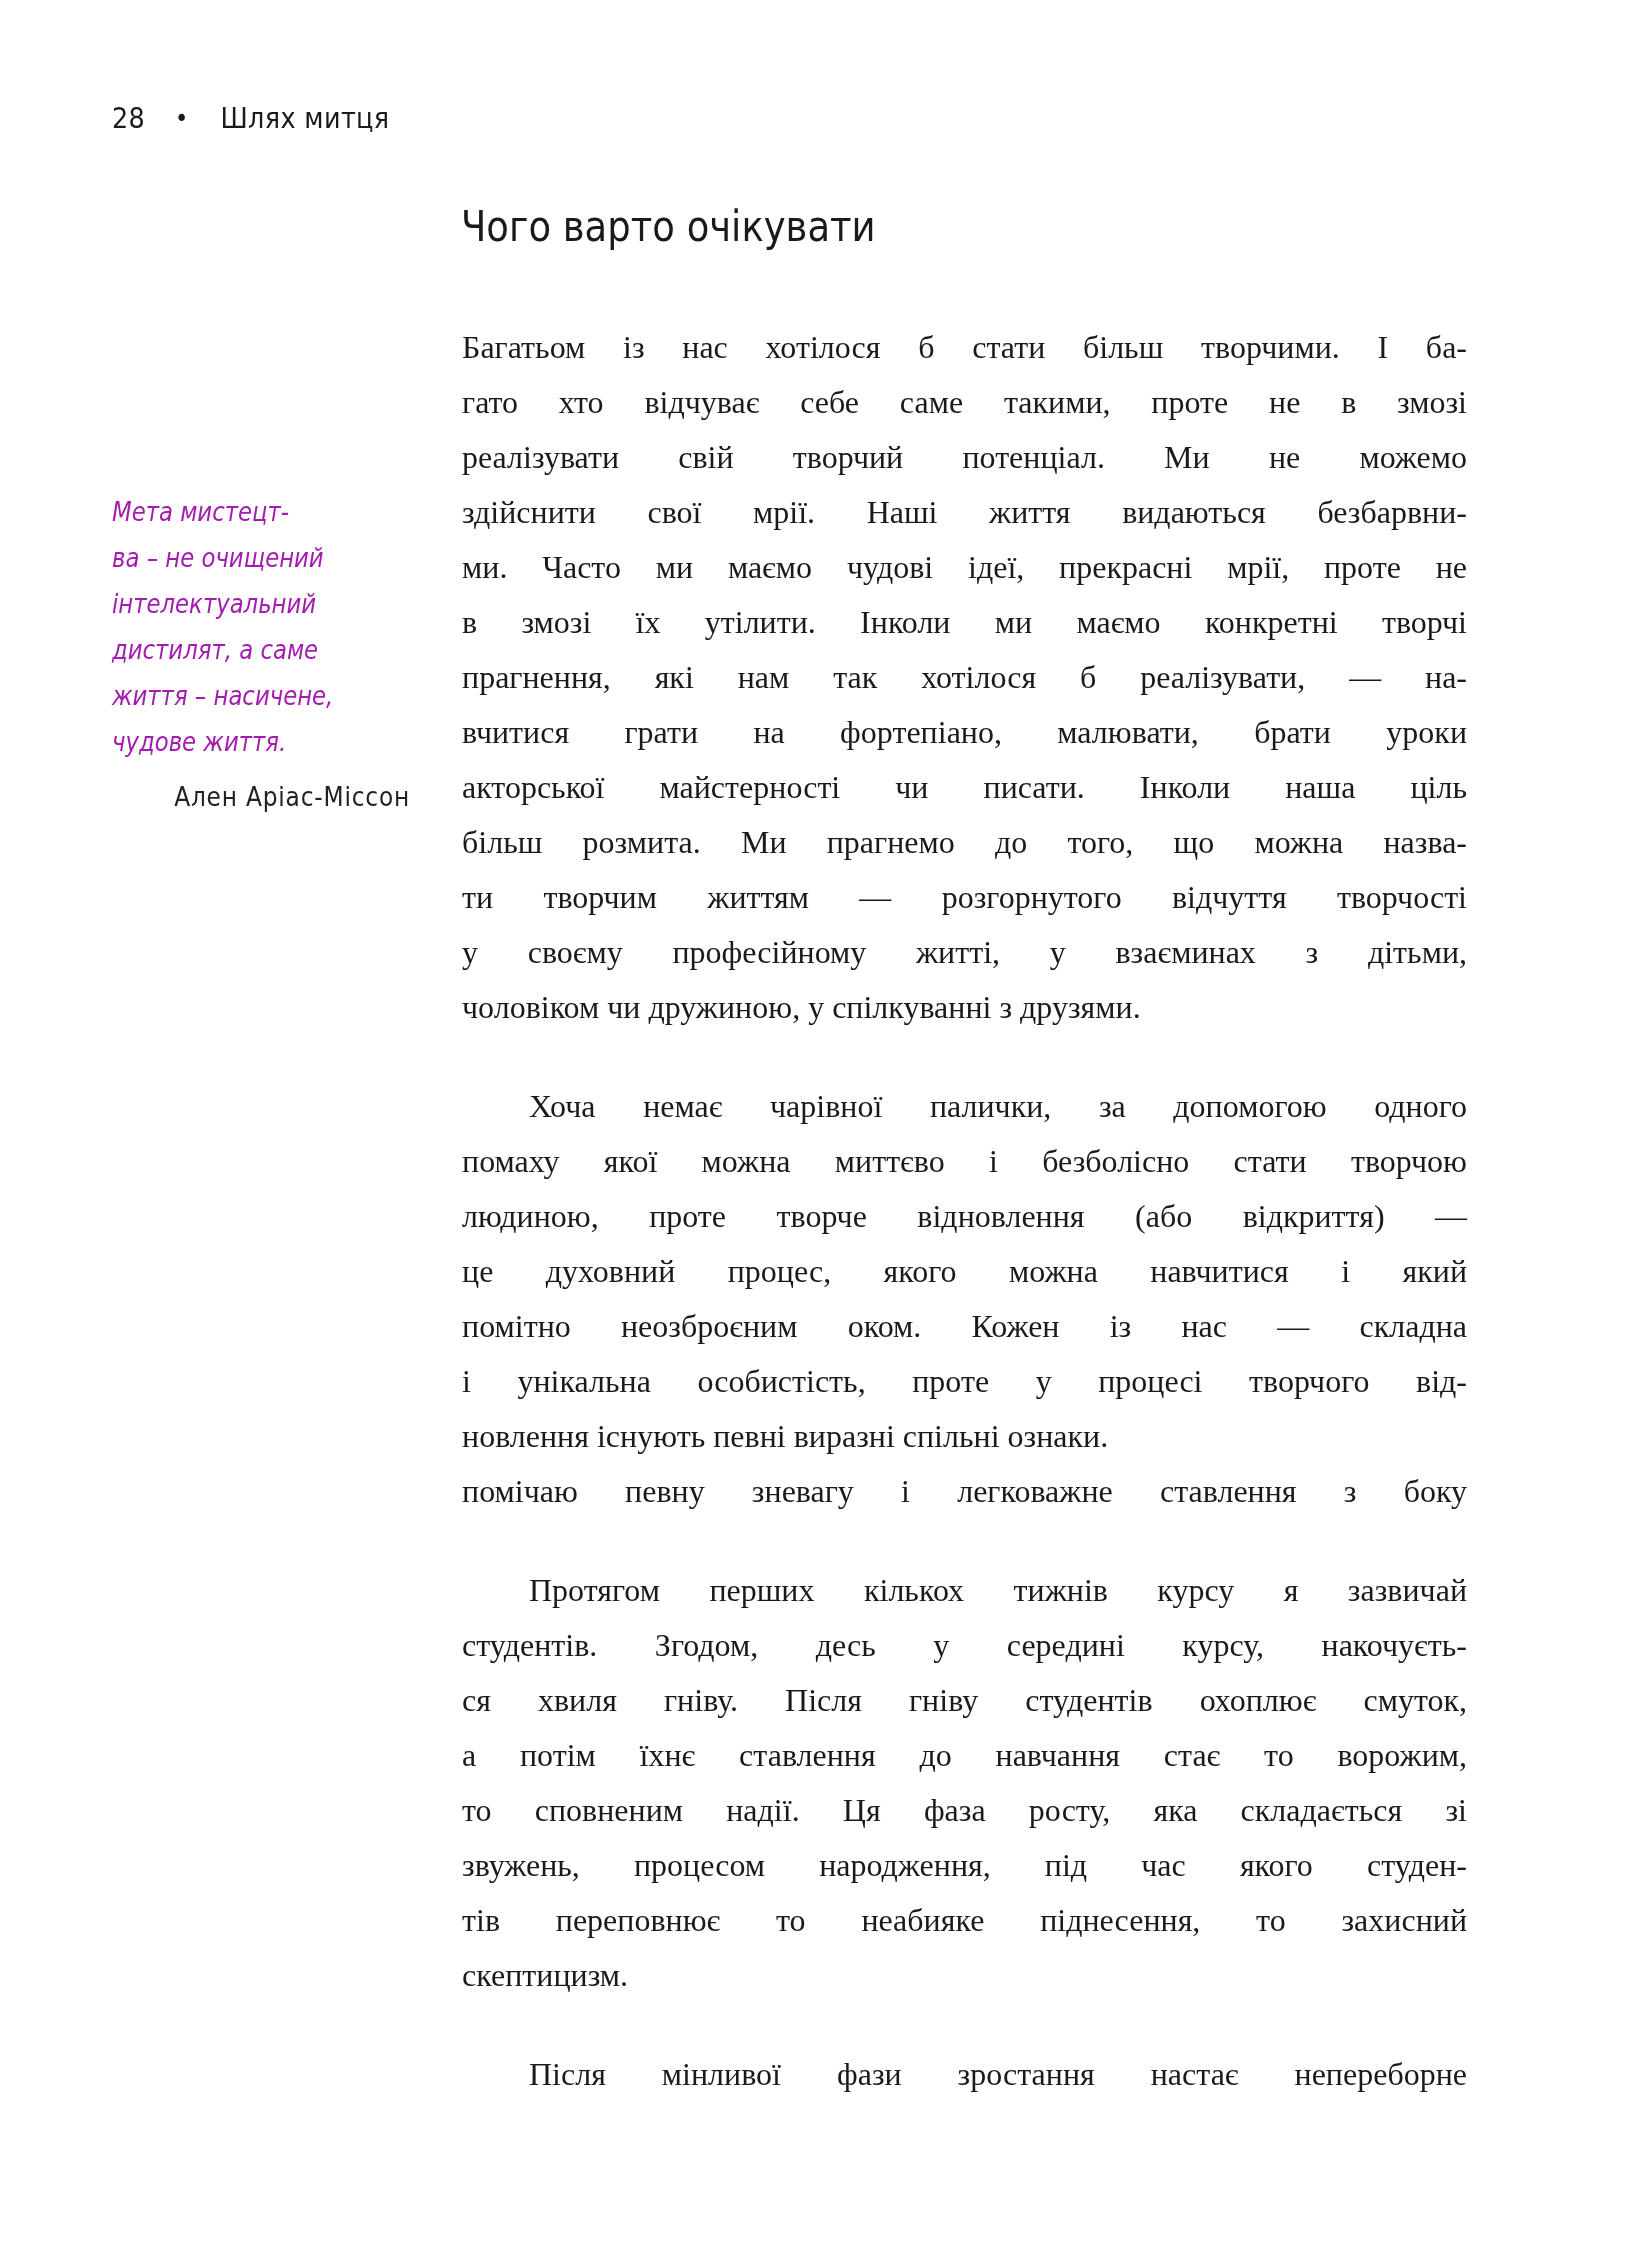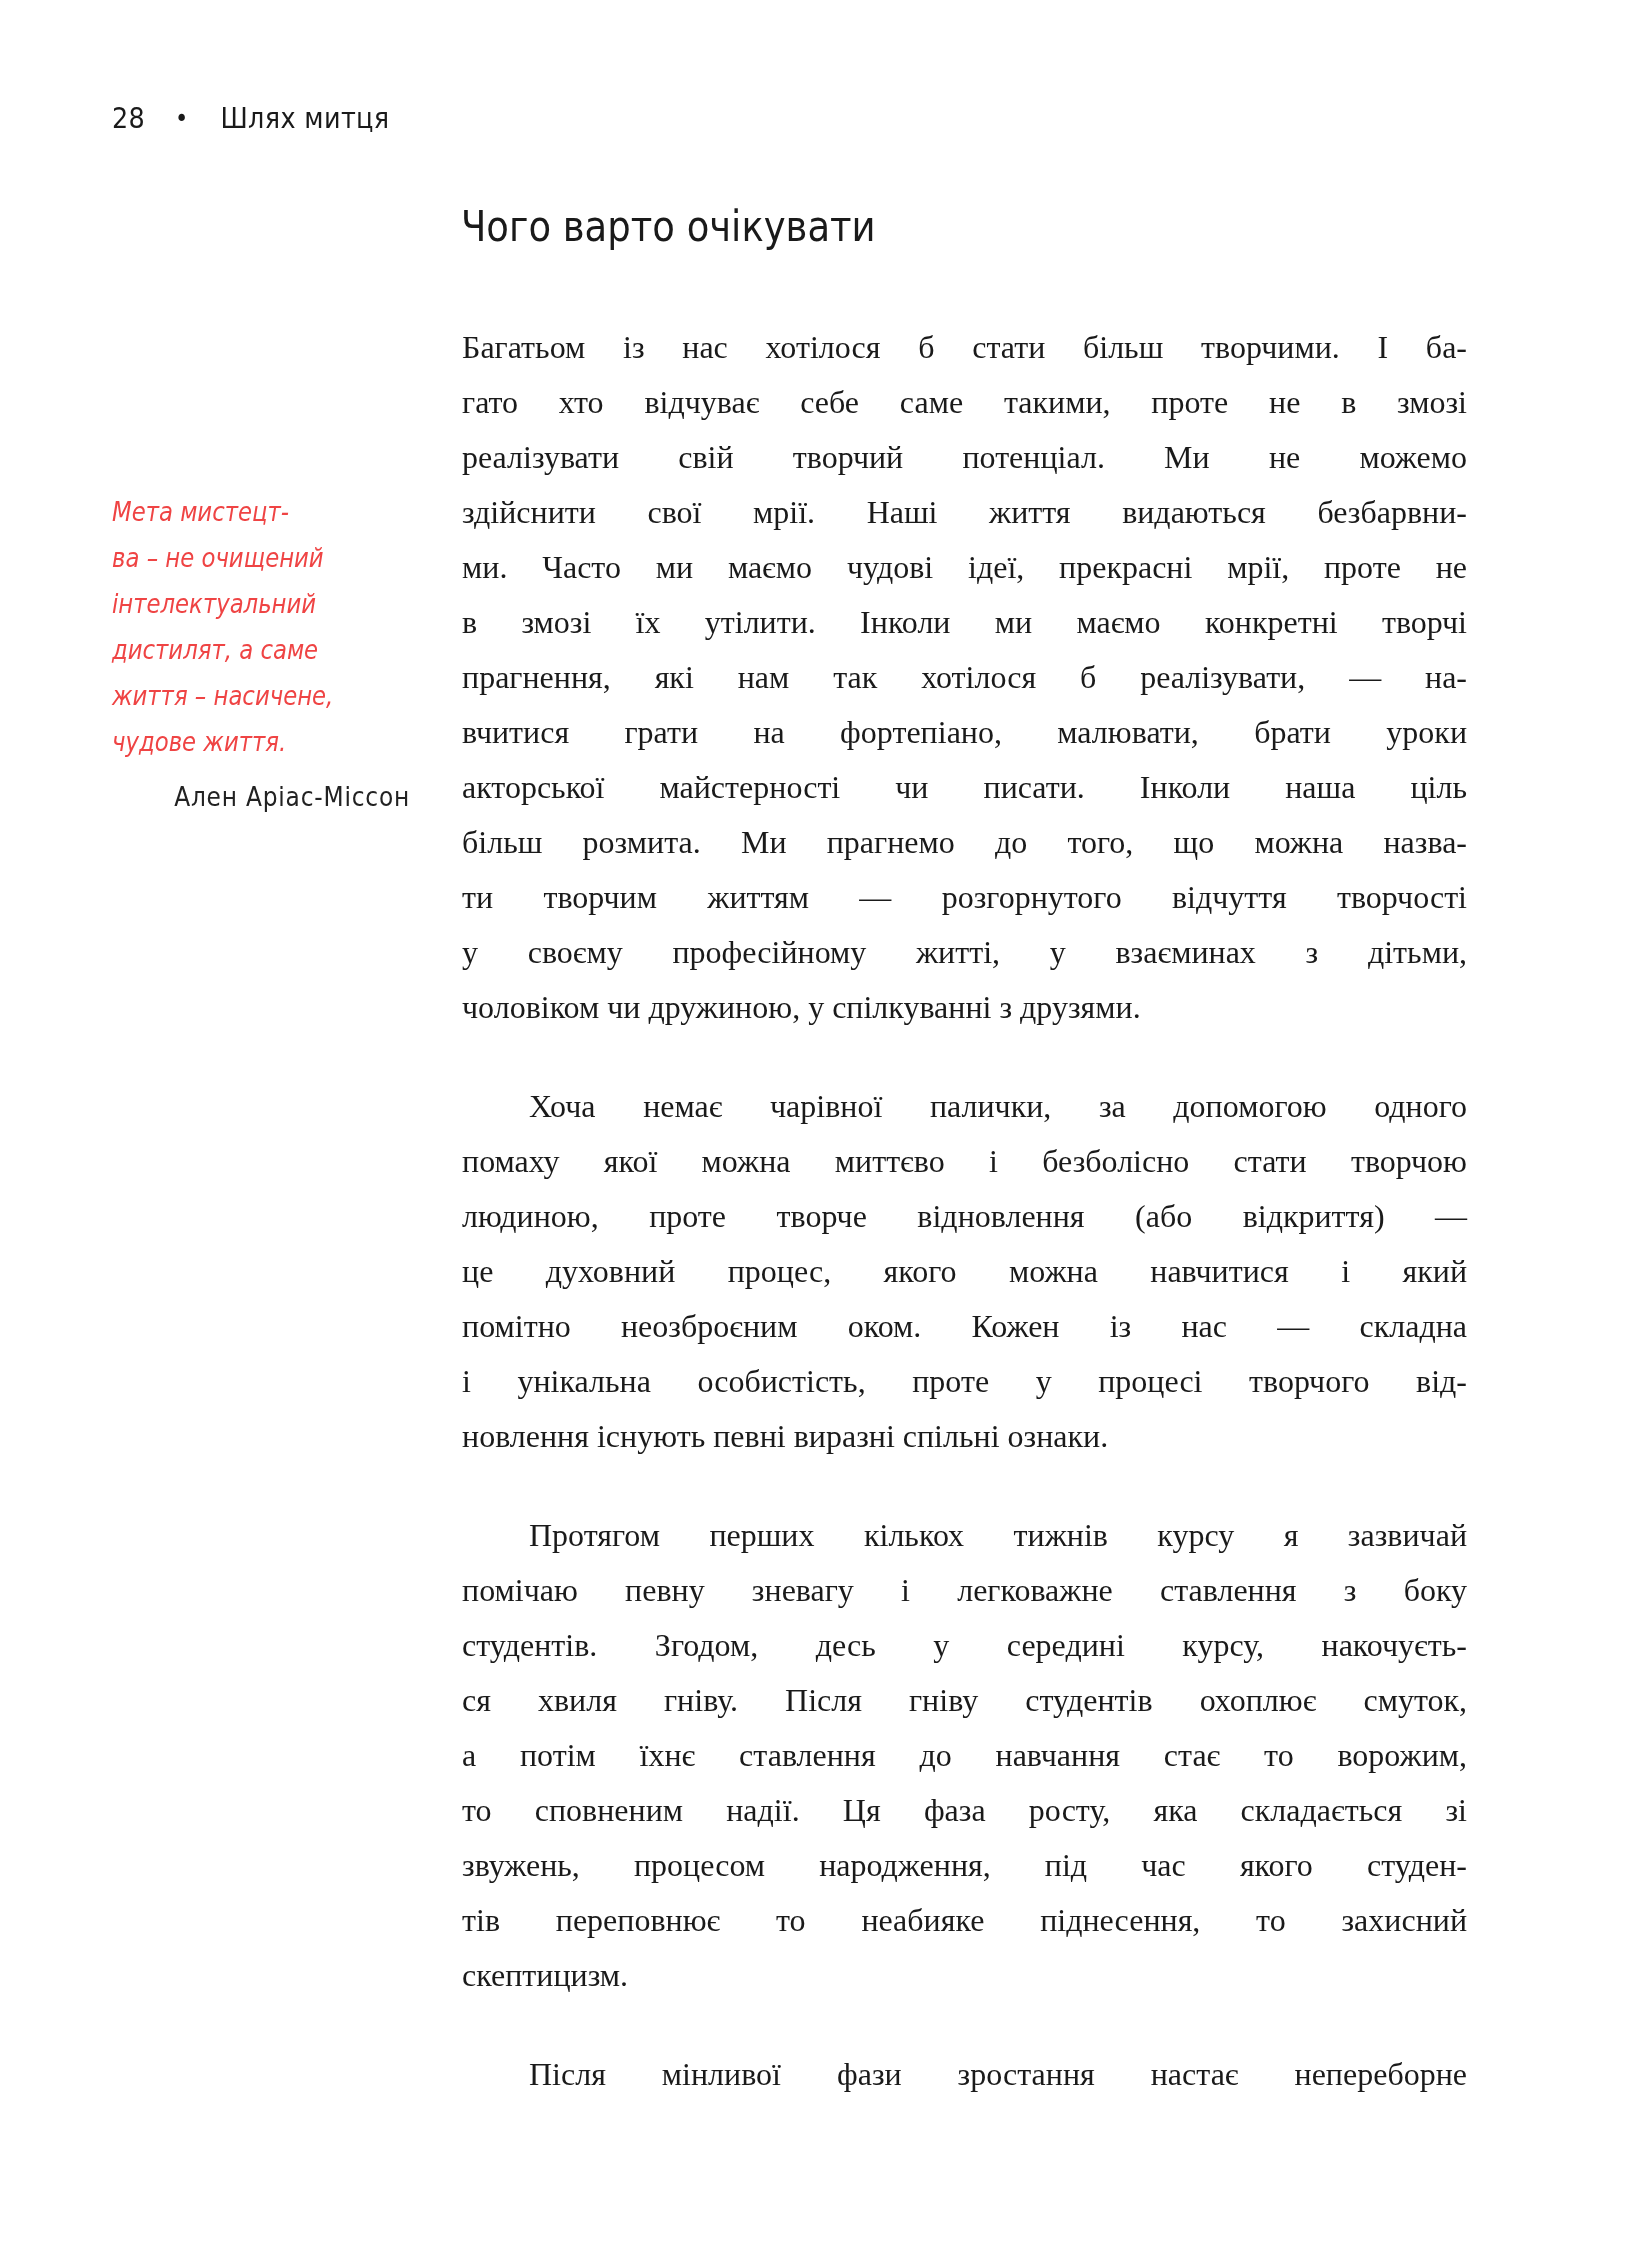--- a/index.html
+++ b/index.html
@@ -23,21 +23,21 @@
   }
   .line {
     display:block; white-space:nowrap; height:55px;
     text-align:justify; text-align-last:justify;
   }
   .line.last { text-align-last:left; }
   .line.indent { padding-left:67px;margin-top:44px; }
   .sidebar-quote {
     position:absolute; left:112px; top:489px; width:307px;
     font-family:"DejaVu Sans", sans-serif; font-style:italic; font-size:26.5px; line-height:46px;
-    color:#ef4444;
+    color:#a21caf;
   }
   .sidebar-quote .qline { display:block; white-space:nowrap; transform:scaleX(0.86); transform-origin:left center; }
   .quote-author {
     position:absolute; left:128px; top:781px; width:282px; text-align:right;
     font-family:"DejaVu Sans", sans-serif; font-size:26.5px; letter-spacing:0.9px; color:#222;
     white-space:nowrap; transform:scaleX(0.88); transform-origin:right center;
   }
 </style>
 </head>
 <body>
@@ -82,22 +82,22 @@
     <span class="line indent">Хоча немає чарівної палички, за допомогою одного</span>
     <span class="line">помаху якої можна миттєво і безболісно стати творчою</span>
     <span class="line">людиною, проте творче відновлення (або відкриття) —</span>
     <span class="line">це духовний процес, якого можна навчитися і який</span>
     <span class="line">помітно неозброєним оком. Кожен із нас — складна</span>
     <span class="line">і унікальна особистість, проте у процесі творчого від-</span>
     <span class="line last">новлення існують певні виразні спільні ознаки.</span>
   </div>
 
   <div>
+    <span class="line">помічаю певну зневагу і легковажне ставлення з боку</span>
     <span class="line indent">Протягом перших кількох тижнів курсу я зазвичай</span>
-    <span class="line">помічаю певну зневагу і легковажне ставлення з боку</span>
     <span class="line">студентів. Згодом, десь у середині курсу, накочуєть-</span>
     <span class="line">ся хвиля гніву. Після гніву студентів охоплює смуток,</span>
     <span class="line">а потім їхнє ставлення до навчання стає то ворожим,</span>
     <span class="line">то сповненим надії. Ця фаза росту, яка складається зі</span>
     <span class="line">звужень, процесом народження, під час якого студен-</span>
     <span class="line">тів переповнює то неабияке піднесення, то захисний</span>
     <span class="line last">скептицизм.</span>
   </div>
 
   <div>

